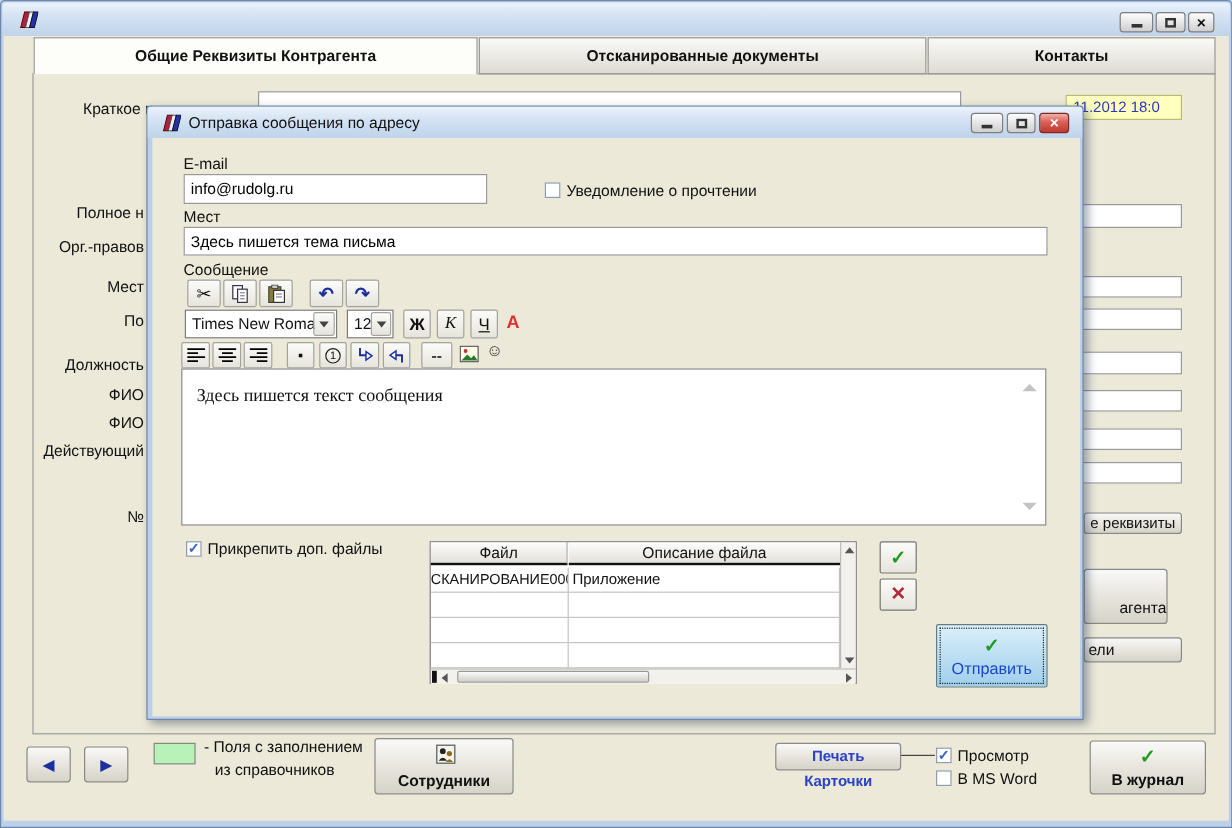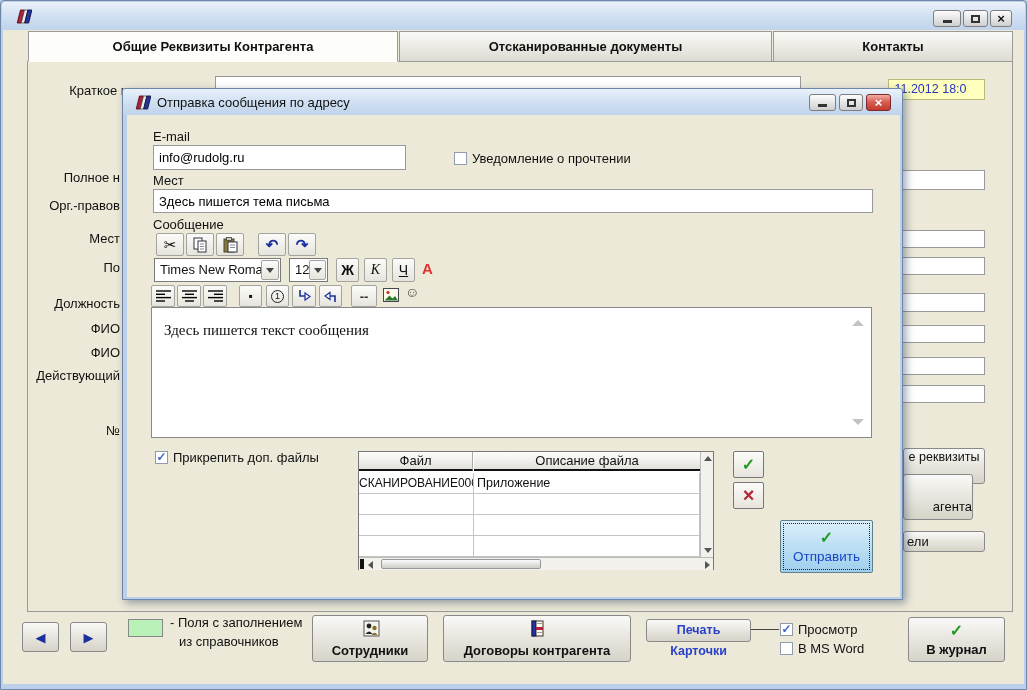--- a/index.html
+++ b/index.html
@@ -109,21 +109,21 @@
   <div class="abs lbl r" style="left:20px;top:423px;width:100px">№</div>
 
   <div class="abs input" style="left:820px;top:170px;width:165px;height:20px"></div>
   <div class="abs input" style="left:820px;top:230px;width:165px;height:18px"></div>
   <div class="abs input" style="left:820px;top:257px;width:165px;height:18px"></div>
   <div class="abs input" style="left:820px;top:293px;width:165px;height:19px"></div>
   <div class="abs input" style="left:820px;top:325px;width:165px;height:18px"></div>
   <div class="abs input" style="left:820px;top:357px;width:165px;height:18px"></div>
   <div class="abs input" style="left:820px;top:385px;width:165px;height:18px"></div>
 
-  <div class="abs btn" style="left:903px;top:448px;width:82px;height:36px;font-size:12.5px;text-align:center;line-height:17px">е реквизиты</div>
+  <div class="abs btn" style="left:903px;top:427px;width:82px;height:18px;font-size:12.5px;text-align:center;line-height:17px">е реквизиты</div>
   <div class="abs btn" style="left:903px;top:474px;width:70px;height:46px;display:flex;align-items:flex-end;justify-content:flex-end;padding-bottom:5px">
     <span>агента</span>
   </div>
   <div class="abs btn" style="left:903px;top:531px;width:82px;height:21px;line-height:19px;padding-left:3px">ели</div>
 
   <div class="abs btn" style="left:22px;top:622px;width:37px;height:30px;color:#1b2f9e;display:flex;align-items:center;justify-content:center">
     <span>◀</span>
   </div>
   <div class="abs btn" style="left:70px;top:622px;width:37px;height:30px;color:#1b2f9e;display:flex;align-items:center;justify-content:center">
     <span>▶</span>
@@ -136,30 +136,20 @@
     <svg class="abs" style="left:50px;top:4px" width="17" height="17" viewBox="0 0 17 17">
       <rect x="1" y="1" width="15" height="15" fill="#f4f3ee" stroke="#555" stroke-width="1"></rect>
       <circle cx="6" cy="6" r="2.4" fill="#222"></circle>
       <path d="M2.5 14 q3.5 -5 7 0 z" fill="#222"></path>
       <circle cx="11.5" cy="8" r="2.2" fill="#8a6d1f"></circle>
       <path d="M8.5 15 q3 -4.4 6 0 z" fill="#8a6d1f"></path>
     </svg>
     <div class="abs" style="left:0;top:27px;width:100%;text-align:center;font-weight:bold">Сотрудники</div>
   </div>
 
-  <div class="abs btn" style="left:443px;top:615px;width:188px;height:47px">
-    <svg class="abs" style="left:86px;top:4px" width="16" height="17" viewBox="0 0 16 17">
-      <rect x="2" y="1" width="11" height="15" fill="#fffbe8" stroke="#333" stroke-width="1"></rect>
-      <rect x="2" y="1" width="4" height="15" fill="#2233a8" stroke="#112" stroke-width="0.8"></rect>
-      <rect x="6" y="7" width="7" height="3" fill="#b02040"></rect>
-      <line x1="7" y1="3.5" x2="12" y2="3.5" stroke="#888" stroke-width="0.8"></line>
-      <line x1="7" y1="12.5" x2="12" y2="12.5" stroke="#888" stroke-width="0.8"></line>
-    </svg>
-    <div class="abs" style="left:0;top:27px;width:100%;text-align:center;font-weight:bold">Договоры контрагента</div>
-  </div>
 
   <div class="abs btn" style="left:646px;top:619px;width:105px;height:23px;color:#2a41c8;font-weight:bold;font-size:12.5px;text-align:center;line-height:21px">Печать Карточки</div>
   <div class="abs" style="left:751px;top:629px;width:28px;height:1px;background:#444"></div>
   <div class="abs cb" style="left:780px;top:623px"><span>✓</span></div>
   <div class="abs lbl" style="left:798px;top:622px">Просмотр</div>
   <div class="abs cb" style="left:780px;top:642px"></div>
   <div class="abs lbl" style="left:798px;top:641px">В MS Word</div>
 
   <div class="abs btn" style="left:908px;top:617px;width:97px;height:45px">
     <div class="abs greenck" style="left:0;top:3px;width:100%;text-align:center;font-size:16px">✓</div>

